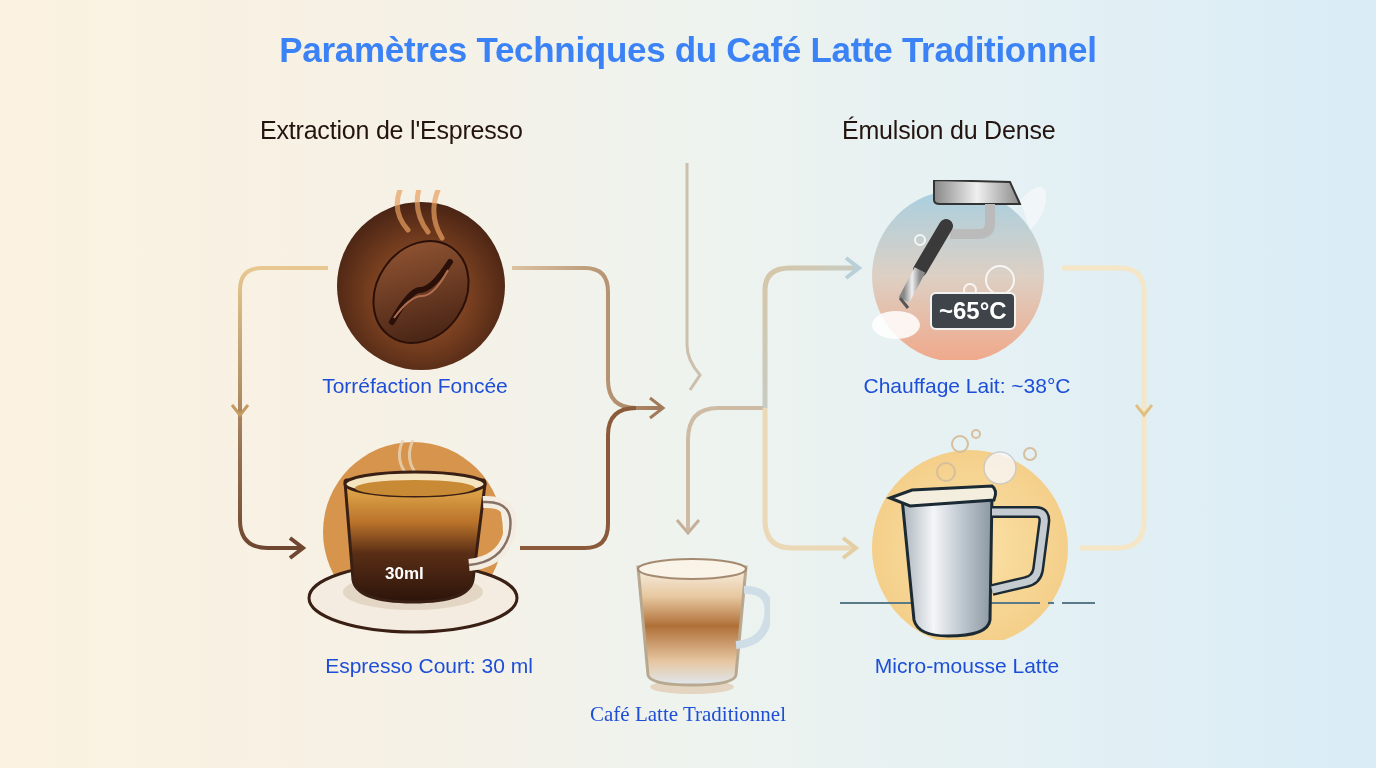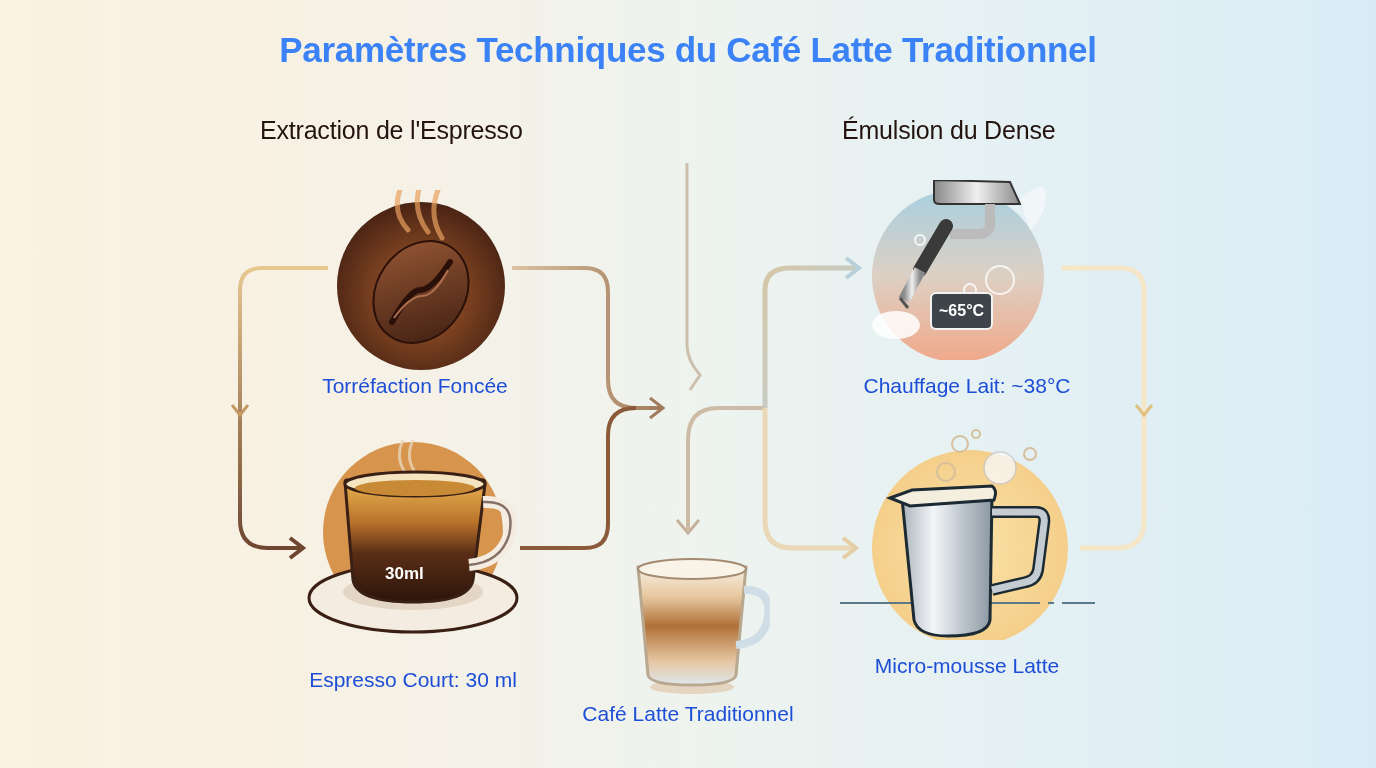--- a/index.html
+++ b/index.html
@@ -16,21 +16,21 @@
   .section-title {
     position: absolute; font-size: 25px; font-weight: 400; color: #24140f; letter-spacing: -0.2px;
   }
   .lbl {
     position: absolute; font-size: 21px; color: #1d4ed8; white-space: nowrap; transform: translateX(-50%);
   }
   svg.flow { position: absolute; left: 0; top: 0; }
   .node { position: absolute; }
   .temp-badge {
     position: absolute; background: #3e4449; color: #fff; border: 2px solid #f2f2f2;
-    border-radius: 6px; font-size: 16px; font-weight: 700; padding: 2px 7px; line-height: 30px;
+    border-radius: 6px; font-size: 24px; font-weight: 700; padding: 2px 7px; line-height: 30px;
   }
   .ml-label {
     position: absolute; color: #fff; font-size: 17px; font-weight: 700;
   }
 </style>
 </head>
 <body>
 
 <div class="title">Paramètres Techniques du Café Latte Traditionnel</div>
 
@@ -114,40 +114,40 @@
     <ellipse cx="108" cy="158" rx="104" ry="34" fill="#f4ece0" stroke="#3a2014" stroke-width="3"></ellipse>
     <ellipse cx="108" cy="152" rx="70" ry="18" fill="#e4d6c4"></ellipse>
     <path d="M40 42 Q40 40 42 40 L178 40 Q180 40 180 44 L168 140 Q164 162 108 162 Q52 162 48 140 Z" fill="url(#gEsp)" stroke="#3a2014" stroke-width="3"></path>
     <ellipse cx="110" cy="44" rx="70" ry="12" fill="#f5e4c0" stroke="#3a2014" stroke-width="3"></ellipse>
     <ellipse cx="110" cy="48" rx="60" ry="8" fill="#c98a36"></ellipse>
     <path d="M178 62 Q212 60 204 95 Q196 122 164 125" fill="none" stroke="#f4ece0" stroke-width="12"></path>
     <path d="M178 62 Q212 60 204 95 Q196 122 164 125" fill="none" stroke="#3a2014" stroke-width="2.5" opacity="0.6"></path>
   </svg>
   <div class="ml-label" style="left:80px; top:124px;">30ml</div>
 </div>
-<div class="lbl" style="left:413px; top:654px;margin-top:14px;">Espresso Court: 30 ml</div>
+<div class="lbl" style="left:429px; top:654px;">Espresso Court: 30 ml</div>
 
 <div class="node" style="left:630px; top:555px; width:140px; height:140px;">
   <svg width="140" height="140">
     <defs>
       <linearGradient id="gLatte" x1="0" y1="0" x2="0" y2="1">
         <stop offset="0" stop-color="#f8efe2"></stop>
         <stop offset="0.25" stop-color="#e7c8a0"></stop>
         <stop offset="0.5" stop-color="#b07038"></stop>
         <stop offset="0.8" stop-color="#e6c6a2"></stop>
         <stop offset="1" stop-color="#dfe8ee"></stop>
       </linearGradient>
     </defs>
     <ellipse cx="62" cy="132" rx="42" ry="7" fill="#e0c8ae" opacity="0.7"></ellipse>
     <path d="M8 12 L116 12 L106 120 Q104 130 62 130 Q20 130 18 120 Z" fill="url(#gLatte)" stroke="#b8a890" stroke-width="3"></path>
     <ellipse cx="62" cy="14" rx="54" ry="10" fill="#faf3e8" stroke="#a48a70" stroke-width="2"></ellipse>
     <path d="M114 35 Q142 34 138 62 Q134 88 106 90" fill="none" stroke="#cfdde6" stroke-width="8"></path>
   </svg>
 </div>
-<div class="lbl" style="left:688px; top:702px;">Café Latte Traditionnel</div>
+<div class="lbl" style="left:688px; top:702px;font-family:Liberation Serif, serif;">Café Latte Traditionnel</div>
 
 <div class="node" style="left:870px; top:180px; width:190px; height:180px;">
   <svg width="190" height="180">
     <defs>
       <linearGradient id="gHeat" x1="0" y1="0" x2="0" y2="1">
         <stop offset="0" stop-color="#a8cfe0"></stop>
         <stop offset="0.5" stop-color="#ddd0c4"></stop>
         <stop offset="1" stop-color="#f0a88a"></stop>
       </linearGradient>
       <linearGradient id="gMetal" x1="0" y1="0" x2="1" y2="0">

